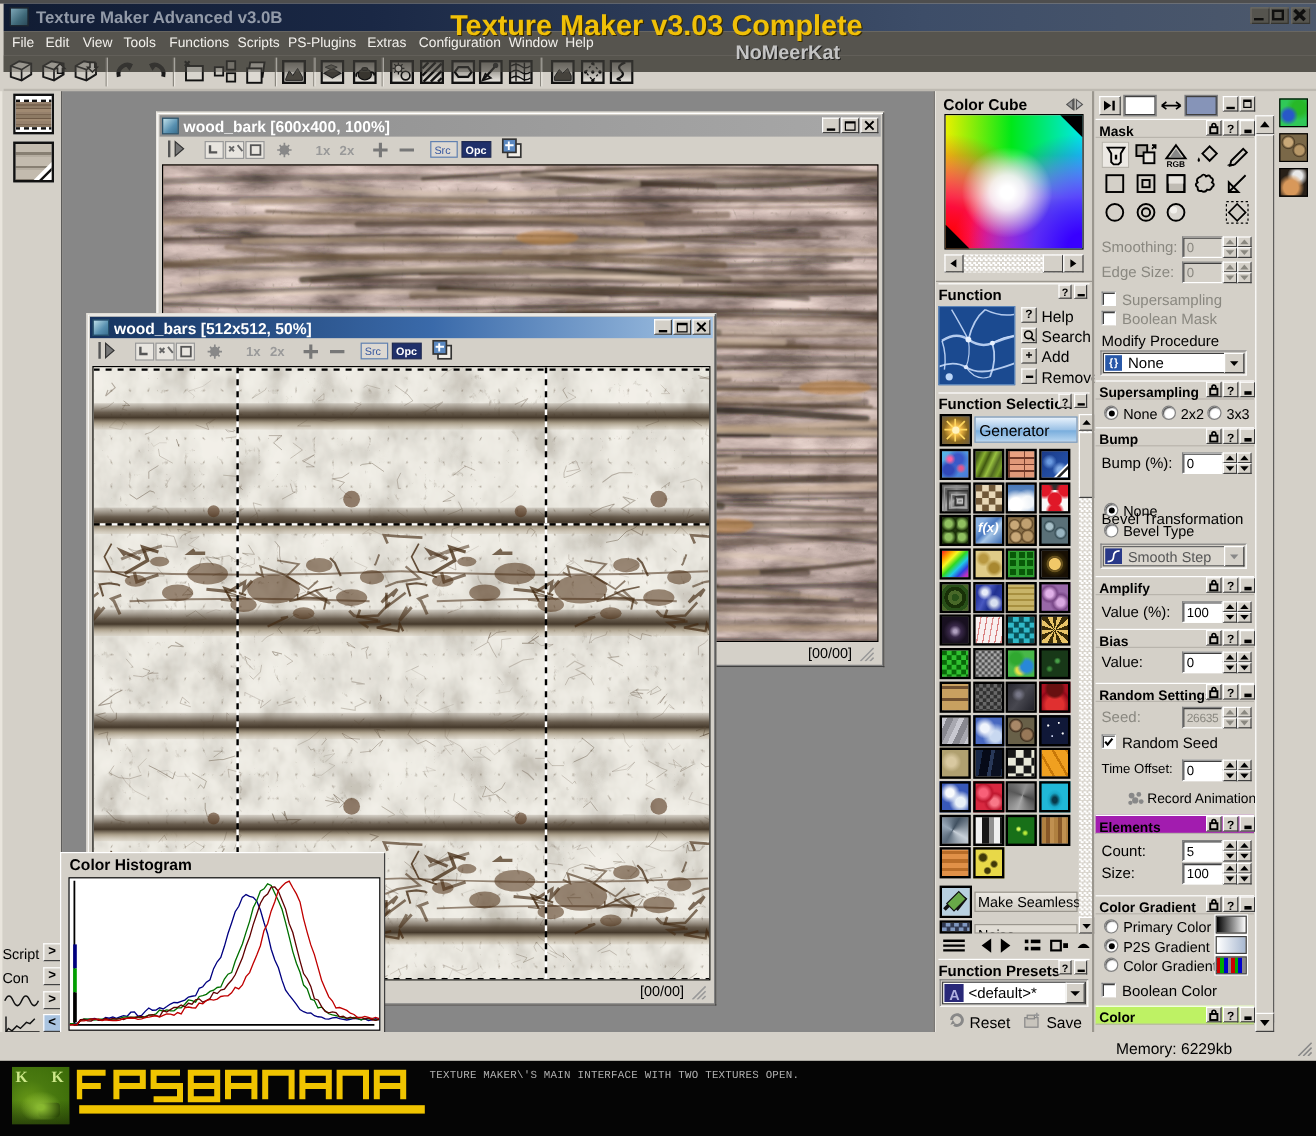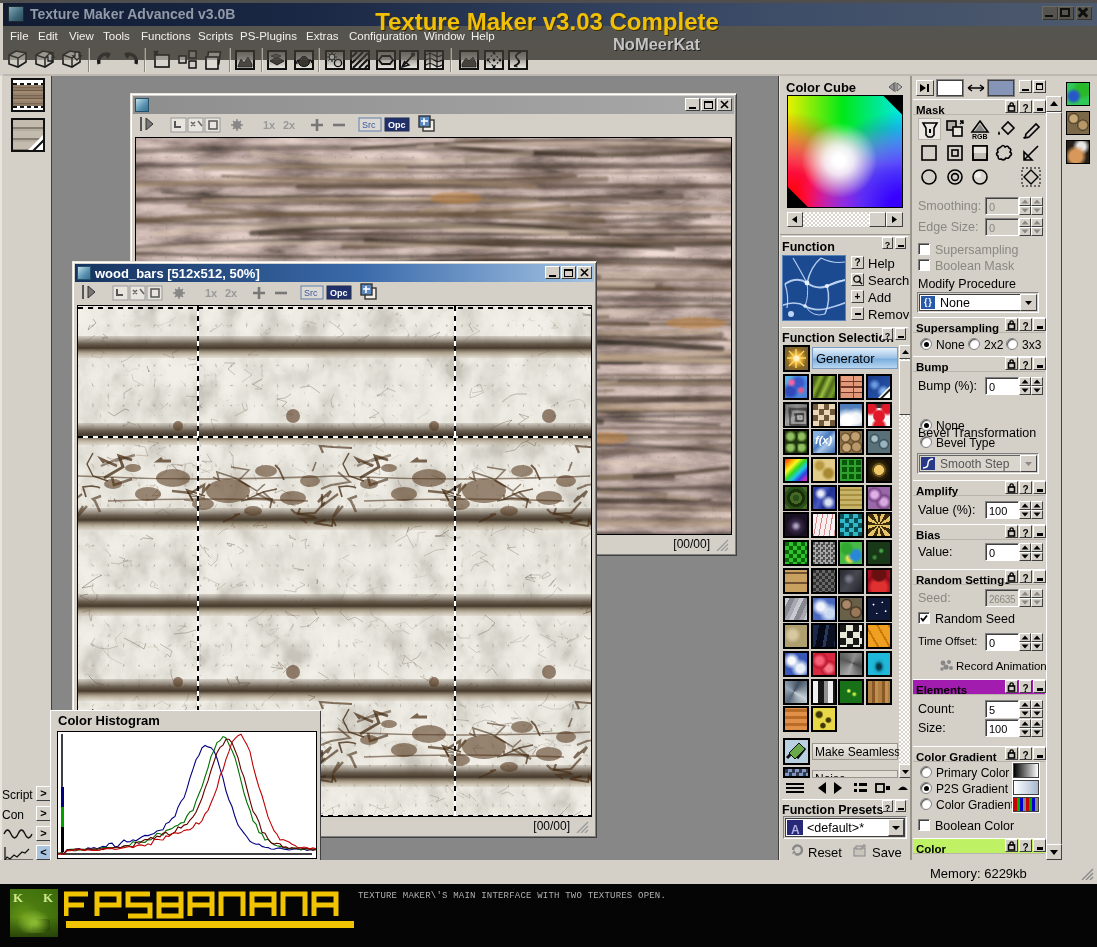--- a/index.html
+++ b/index.html
@@ -331,20 +331,21 @@
  <stop offset="0.35" stop-color="#4a3c2c" stop-opacity="0.8"></stop>
  <stop offset="0.55" stop-color="#463a2c"></stop>
  <stop offset="0.75" stop-color="#9a8c74" stop-opacity="0.8"></stop>
  <stop offset="1" stop-color="#c8bca8" stop-opacity="0.3"></stop>
 </linearGradient>
 </defs>
     </svg>
 <div class="abs" style="left:130px;top:93px;width:607px;height:463px;background:#d4d0c8;border:1px solid;border-color:#e8e5de #404040 #404040 #e8e5de;box-shadow:inset 1px 1px 0 #fff, inset -1px -1px 0 #808080;"></div>
 <div class="abs" style="left:133px;top:96px;width:601px;height:18px;background:linear-gradient(90deg,#8e8e8e,#a8a8a8);"></div>
 <div class="abs" style="left:135px;top:98px;width:14px;height:14px;background:linear-gradient(135deg,#bfe0ea,#5890b0 60%,#3a7090);border:1px solid #26506a;"></div>
+<div class="abs" style="left:153px;top:98px;width:300px;height:15px;color:#fff;font-weight:bold;font-size:13px;">wood_bark [600x400, 100%]</div>
 <div class="abs" style="left:685px;top:98px;width:15px;height:13px;background:#d4d0c8;border:1px solid;border-color:#fff #404040 #404040 #fff;">
       <div class="abs" style="left:3px;top:8px;width:7px;height:2px;background:#000;"></div>
     </div>
 <div class="abs" style="left:701px;top:98px;width:15px;height:13px;background:#d4d0c8;border:1px solid;border-color:#fff #404040 #404040 #fff;">
       <div class="abs" style="left:2px;top:2px;width:9px;height:8px;border:1px solid #000;border-top-width:2px;"></div>
     </div>
 <div class="abs" style="left:717px;top:98px;width:15px;height:13px;background:#d4d0c8;border:1px solid;border-color:#fff #404040 #404040 #fff;">
       <svg width="14" height="12">
         <path d="M3 2 L10 9 M10 2 L3 9" stroke="#000" stroke-width="1.6"></path>
       </svg>

